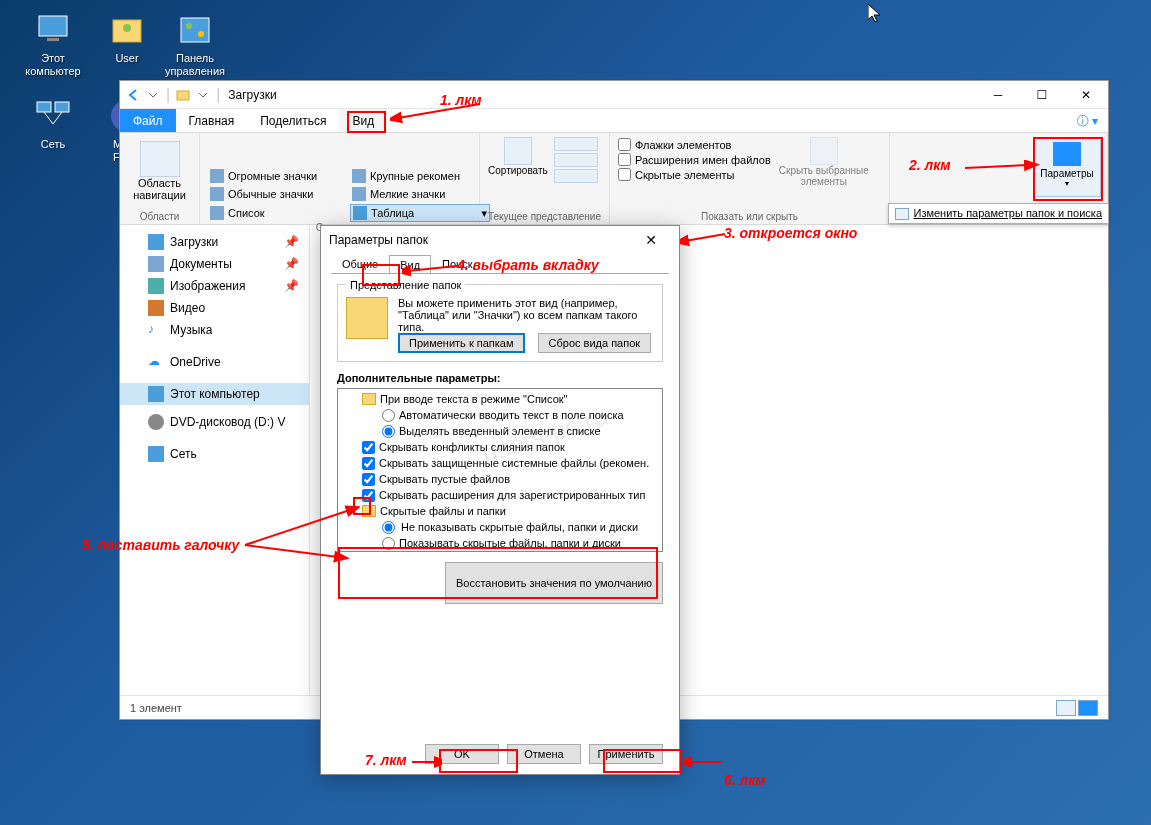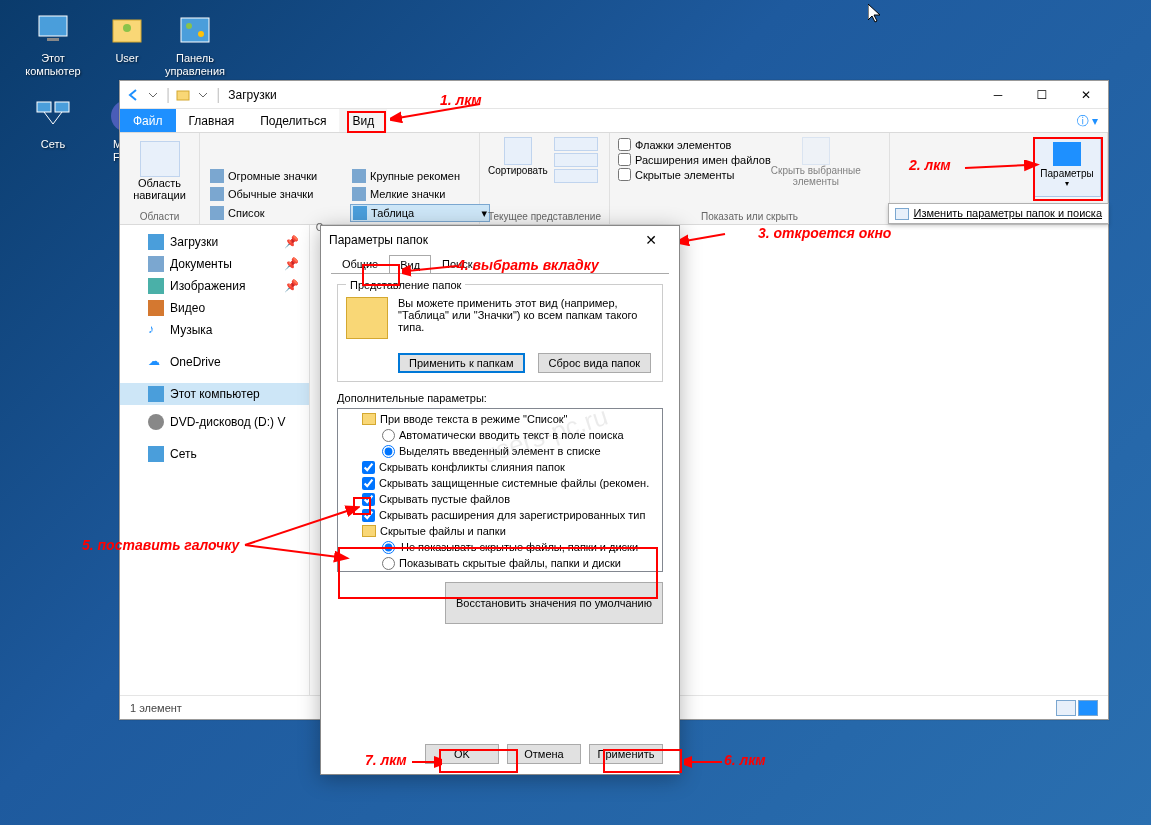--- a/index.html
+++ b/index.html
@@ -58,24 +58,24 @@
 .dialog-titlebar .close { margin-left: auto; width: 40px; text-align: center; font-size: 14px; }
 .dialog-tabs { display: flex; padding: 0 10px; font-size: 11px; }
 .dialog-tabs .dtab { padding: 3px 10px; border: 1px solid transparent; border-bottom: none; }
 .dialog-tabs .dtab.active { border-color: #aaa; background: #fff; position: relative; top: 1px; }
 .dialog-body { border-top: 1px solid #aaa; margin: 0 10px; padding: 10px 6px; height: 460px; position: relative; }
 .fieldset { border: 1px solid #ccc; padding: 8px; margin-bottom: 10px; }
 .fieldset .legend { font-size: 11px; position: relative; top: -14px; background: #fff; padding: 0 4px; display: inline-block; }
 .folder-view-box { display: flex; gap: 10px; margin-top: -8px; }
 .folder-view-box .fico { width: 42px; height: 42px; background: #f9d776; border: 1px solid #d4a830; }
 .folder-view-box .txt { font-size: 11px; flex: 1; }
-.folder-view-box .btns { display: flex; gap: 13px; margin-top: 20px; }
+.folder-view-box .btns { display: flex; gap: 13px; margin-top: 0; }
 .folder-view-box button { padding: 3px 10px; font-size: 11px; background: #e1e1e1; border: 1px solid #aaa; }
 .folder-view-box button.selbtn { border: 2px solid #0078d7; padding: 2px 9px; }
-.adv-label { font-size: 11px; margin-bottom: 4px; }
+.adv-label { font-size: 11px; margin-bottom: 4px; font-weight: bold; }
 .adv-tree { border: 1px solid #828790; height: 164px; overflow: hidden; background: #fff; font-size: 11px; padding: 2px; position: relative; }
 .tree-row { display: flex; align-items: center; gap: 4px; padding: 0 2px; line-height: 16px; white-space: nowrap; }
 .tree-row .indent1 { width: 16px; }
 .tree-row .fico-sm { width: 14px; height: 12px; background: #f9d776; border: 1px solid #d4a830; }
 .tree-row input[type=radio], .tree-row input[type=checkbox] { margin: 0; }
 .adv-scroll { display: flex; height: 16px; border-top: 1px solid #ccc; margin-top: 2px; align-items: center; }
 .adv-scroll .thumb { width: 40px; height: 10px; background: #c0c0c0; margin-left: 2px; }
 .restore-row { text-align: right; margin-top: 10px; }
 .restore-row button { padding: 14px 10px; font-size: 11px; background: #e1e1e1; border: 1px solid #aaa; }
 .dialog-buttons { position: absolute; bottom: 10px; left: 0; right: 0; display: flex; justify-content: flex-end; gap: 8px; padding: 0 16px; }
@@ -212,21 +212,21 @@
         </div>
         <div style="display:flex;flex-direction:column;gap:2px;">
           <div style="width:44px;height:14px;background:#e8f0fa;border:1px solid #c0d4ee;"></div>
           <div style="width:44px;height:14px;background:#e8f0fa;border:1px solid #c0d4ee;"></div>
           <div style="width:44px;height:14px;background:#e8f0fa;border:1px solid #c0d4ee;"></div>
         </div>
       </div>
       <div class="group-label">Текущее представление</div>
     </div>
     <div class="ribbon-group ribbon-showhide">
-      <div style="display:flex; ">
+      <div style="display:flex; gap:8px;">
         <div>
           <div class="check-row">
               <input type="checkbox" style="">
               <span>Флажки элементов</span>
             </div>
           <div class="check-row">
               <input type="checkbox" style="">
               <span>Расширения имен файлов</span>
             </div>
           <div class="check-row">
@@ -417,41 +417,41 @@
     </defs>
     <line x1="90" y1="8" x2="8" y2="22" stroke="#ff0000" stroke-width="2" marker-end="url(#ah1)"></line>
   </svg>
 
 <div class="red-box" style="left:1033px; top:137px; width:70px; height:64px;"></div>
 <div class="anno" style="left:909px; top:157px;">2. лкм</div>
 <svg class="arrow" style="left:960px; top:160px; width:80px; height:30px;">
     <line x1="5" y1="8" x2="68" y2="5" stroke="#ff0000" stroke-width="2" marker-end="url(#ah1)"></line>
   </svg>
 
-<div class="anno" style="left:758px; top:225px;">3. откроется окно</div>
+<div class="anno" style="left:724px; top:225px;">3. откроется окно</div>
 <svg class="arrow" style="left:680px; top:228px; width:50px; height:20px;">
     <line x1="45" y1="6" x2="5" y2="13" stroke="#ff0000" stroke-width="2" marker-end="url(#ah1)"></line>
   </svg>
 
 <div class="red-box" style="left:362px; top:264px; width:38px; height:22px;"></div>
 <div class="anno" style="left:457px; top:257px;">4. выбрать вкладку</div>
 <svg class="arrow" style="left:402px; top:258px; width:60px; height:20px;">
     <line x1="55" y1="8" x2="5" y2="13" stroke="#ff0000" stroke-width="2" marker-end="url(#ah1)"></line>
   </svg>
 
 <div class="red-box" style="left:353px; top:497px; width:18px; height:18px;"></div>
 <div class="red-box" style="left:338px; top:547px; width:320px; height:52px;"></div>
 <div class="anno" style="left:82px; top:537px;">5. поставить галочку</div>
 <svg class="arrow" style="left:240px; top:505px; width:120px; height:60px;">
     <line x1="5" y1="40" x2="110" y2="5" stroke="#ff0000" stroke-width="2" marker-end="url(#ah1)"></line>
     <line x1="5" y1="40" x2="98" y2="52" stroke="#ff0000" stroke-width="2" marker-end="url(#ah1)"></line>
   </svg>
 
 <div class="red-box" style="left:603px; top:749px; width:79px; height:24px;"></div>
-<div class="anno" style="left:724px; top:752px;">6. лкм</div>
+<div class="anno" style="left:724px; top:772px;">6. лкм</div>
 <svg class="arrow" style="left:684px; top:756px; width:40px; height:16px;">
     <line x1="38" y1="6" x2="4" y2="6" stroke="#ff0000" stroke-width="2" marker-end="url(#ah1)"></line>
   </svg>
 
 <div class="red-box" style="left:439px; top:749px; width:79px; height:24px;"></div>
 <div class="anno" style="left:365px; top:752px;">7. лкм</div>
 <svg class="arrow" style="left:410px; top:756px; width:32px; height:16px;">
     <line x1="2" y1="6" x2="28" y2="6" stroke="#ff0000" stroke-width="2" marker-end="url(#ah1)"></line>
   </svg>
 

